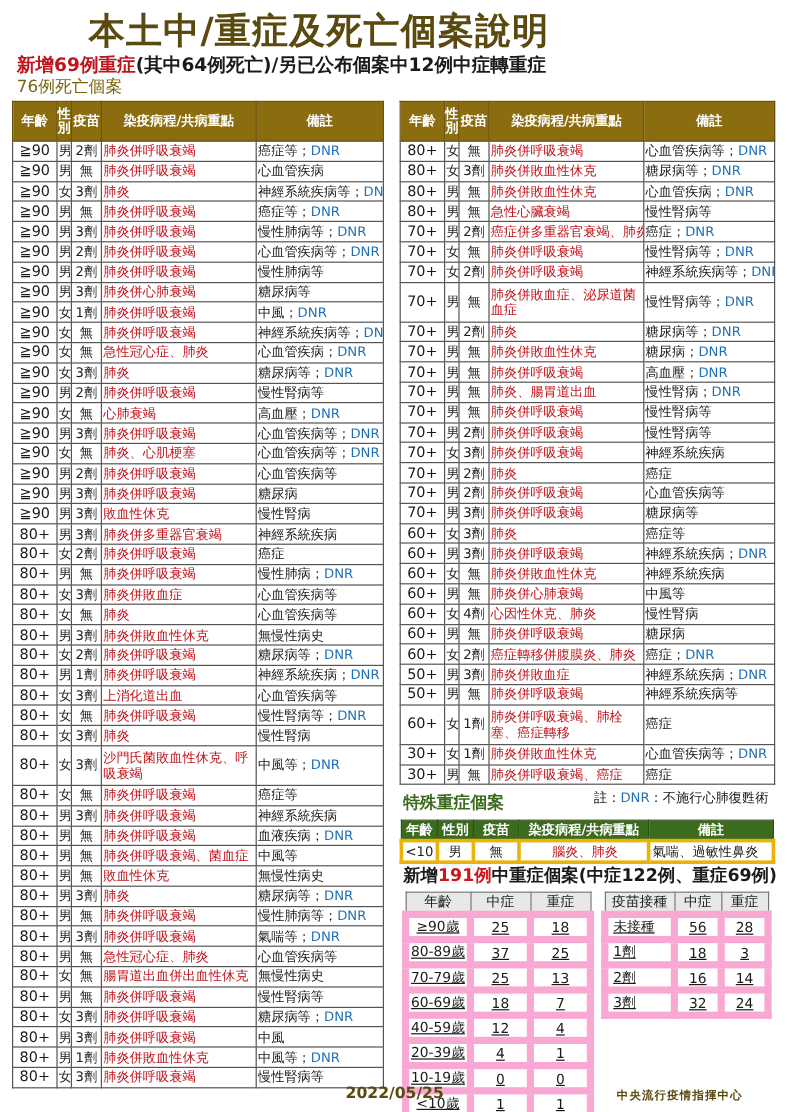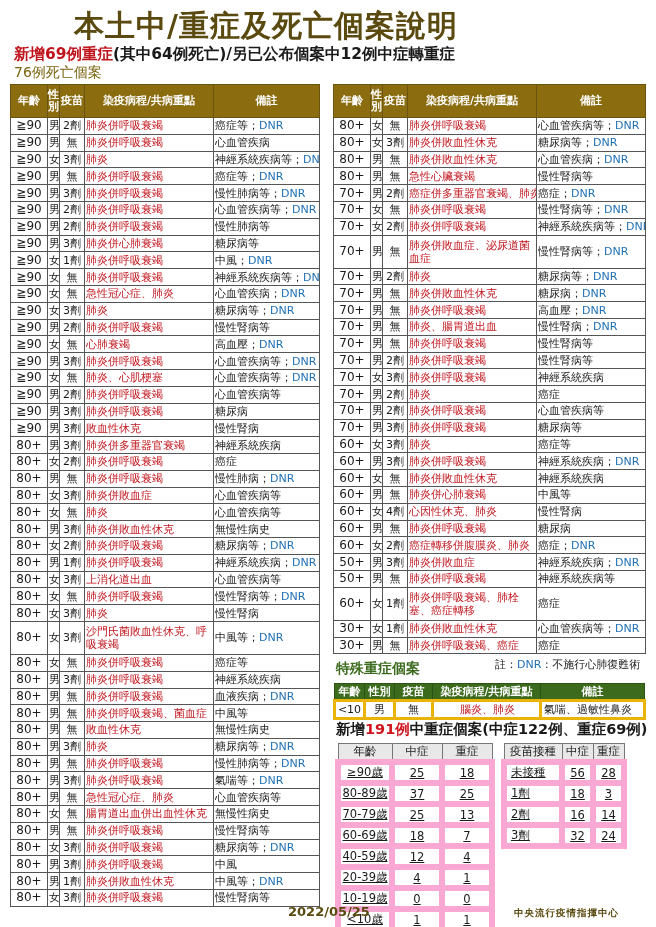--- a/index.html
+++ b/index.html
@@ -56,21 +56,21 @@
     position: absolute; top: 720px; left: 336px; font-size: 14.5px; font-weight: bold; color: #1a1a1a; text-align: right;
   }
   .new-title .red { color: #d0141c; }
   .stat-table { position: absolute; top: 743px; }
   .stat-table th {
     background: #e8e8e8; font-weight: normal; font-size: 11.5px; border: 1px solid #777; height: 18px; text-align: center;
   }
   .stat-table td { border: 6px solid #f9a8d4; font-size: 11.5px; height: 17.8px; text-align: center; text-decoration: underline; }
   .stat-table td.lab { text-align: left; padding-left: 4px; }
   .stat-age { left: 335px; width: 160px; }
-  .stat-vax { left: 501px; width: 126px; }
+  .stat-vax { left: 501px; width: 142px; }
   .date { position: absolute; top: 904px; left: 288px; font-size: 13px; font-weight: bold; color: #5a4a0f; }
   .agency { position: absolute; top: 907px; left: 514px; font-size: 9.5px; font-weight: bold; color: #5a4a0f; letter-spacing: 1px; }
 </style>
 </head>
 <body>
 
 <div class="title">本土中/重症及死亡個案說明</div>
 <div class="subtitle"><span class="red">新增69例重症</span><span>(其中64例死亡)/另已公布個案中12例中症轉重症</span></div>
 <div class="deaths-label">76例死亡個案</div>
 

